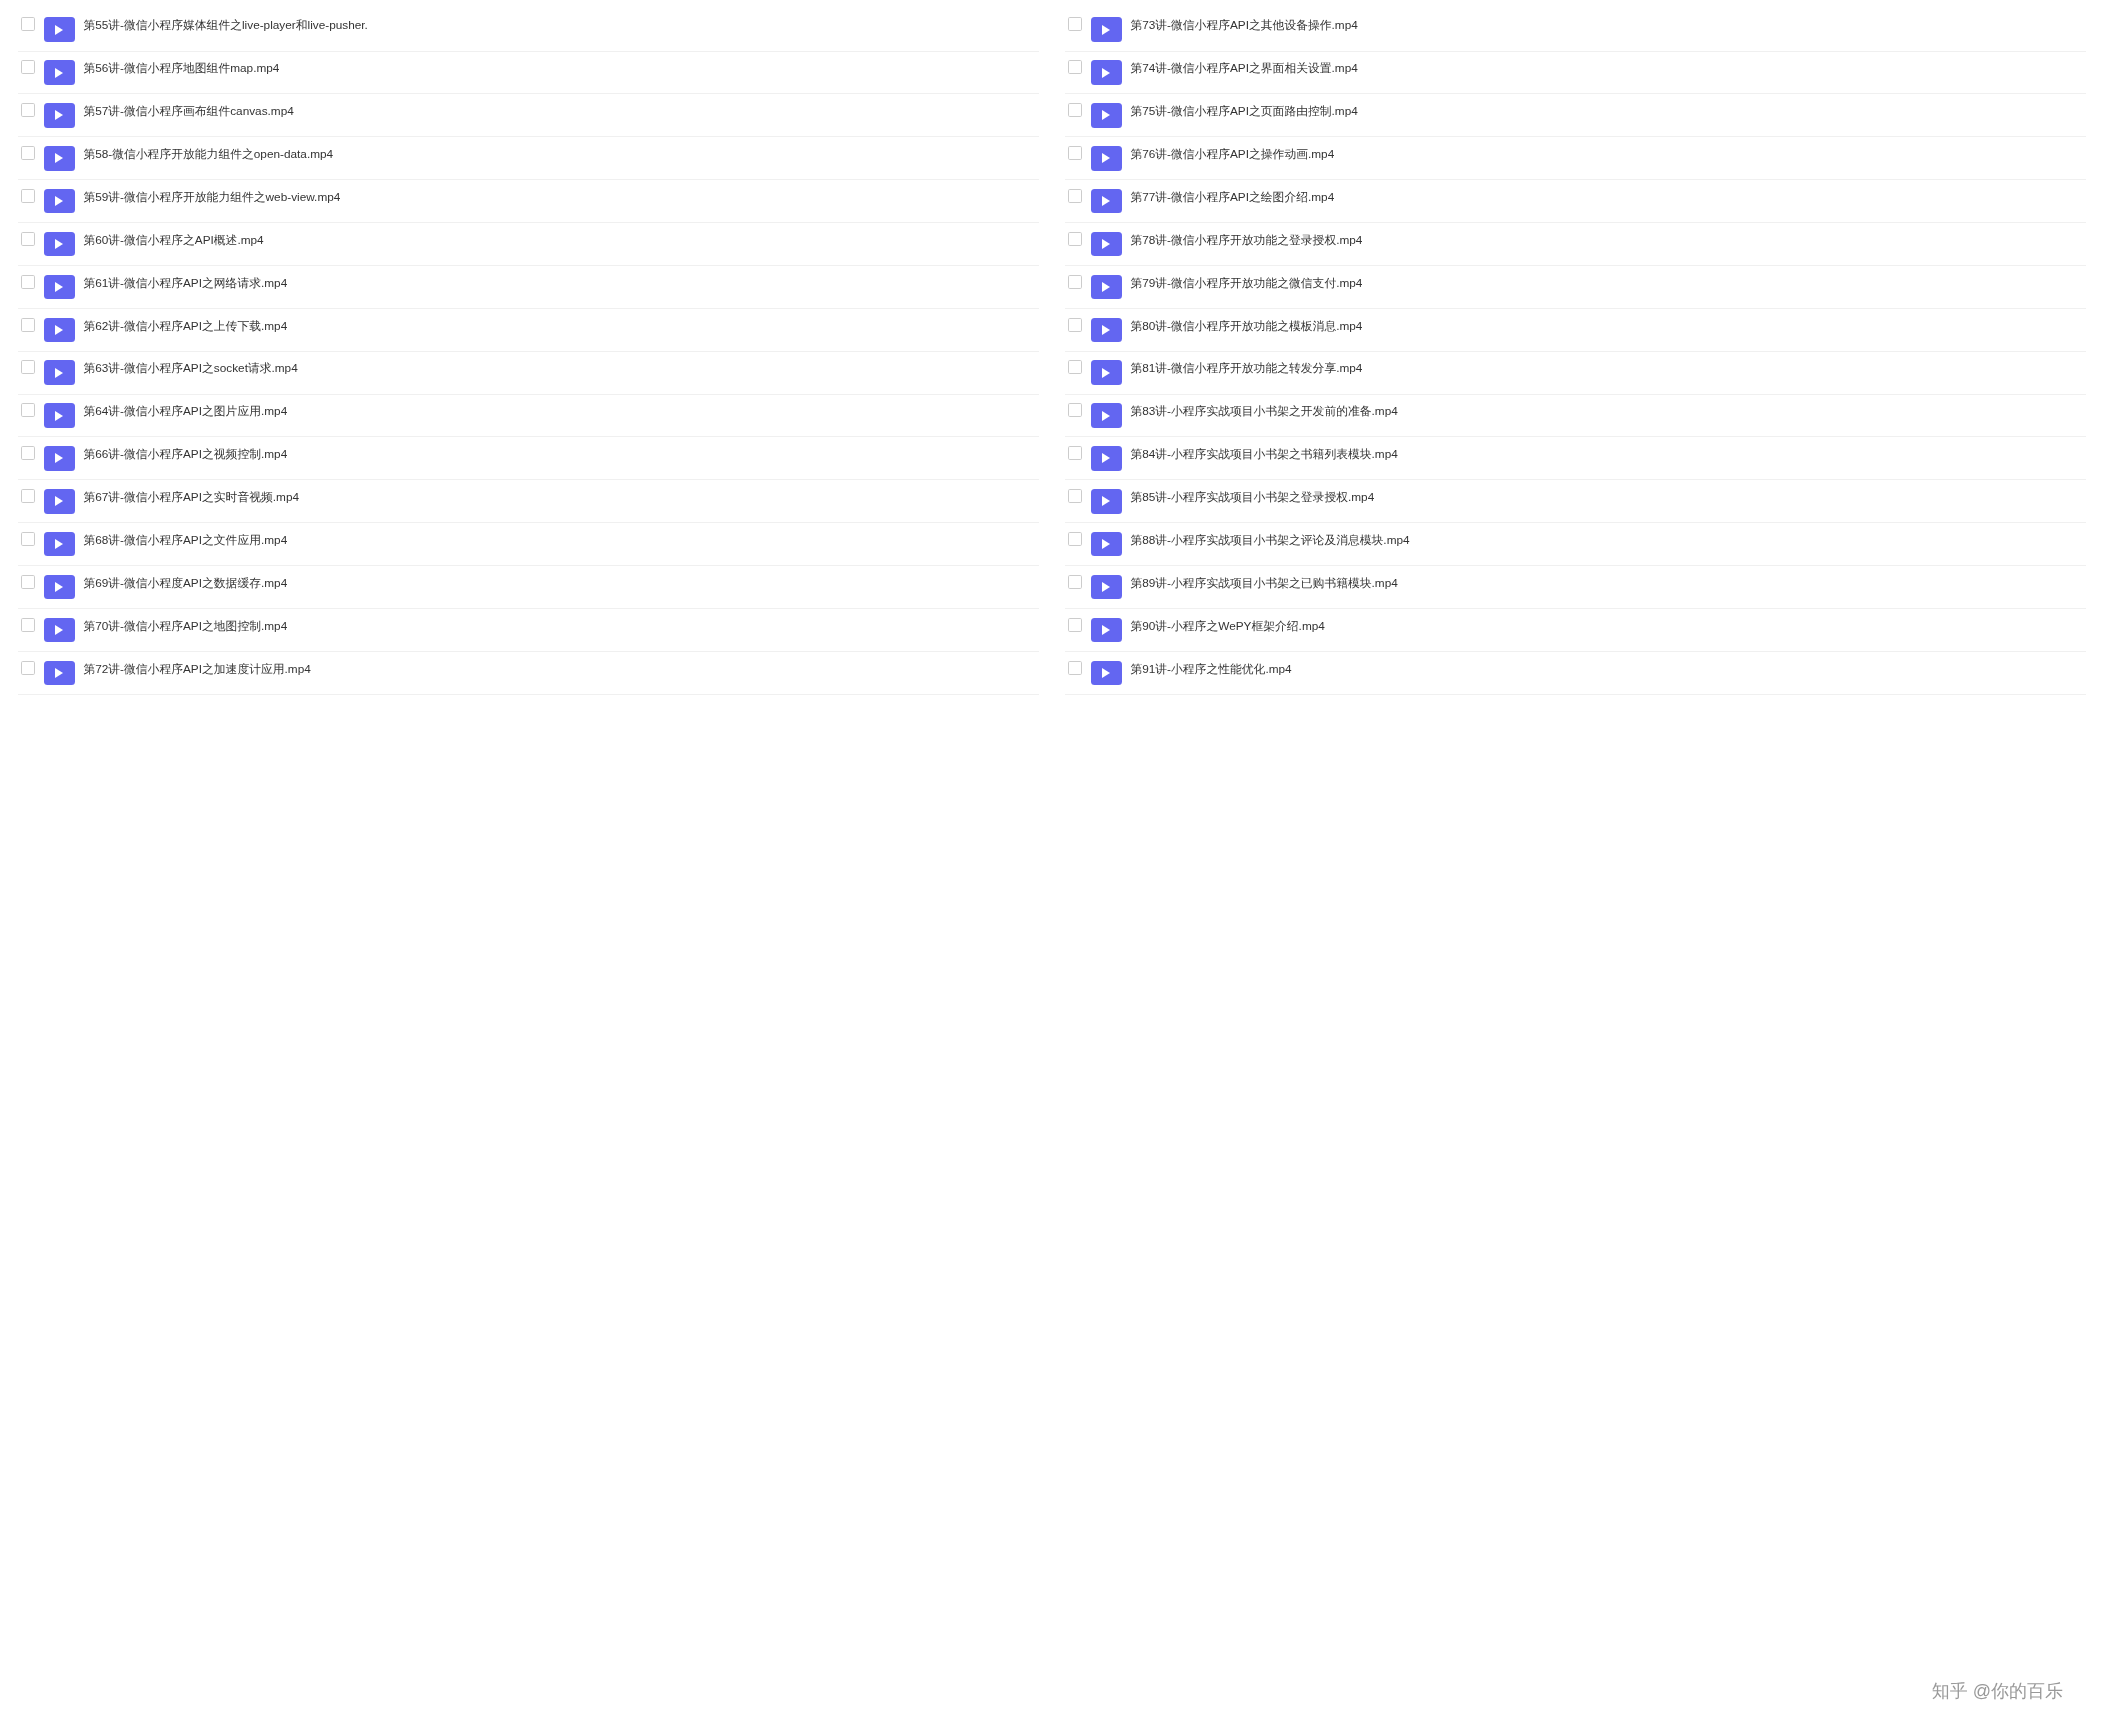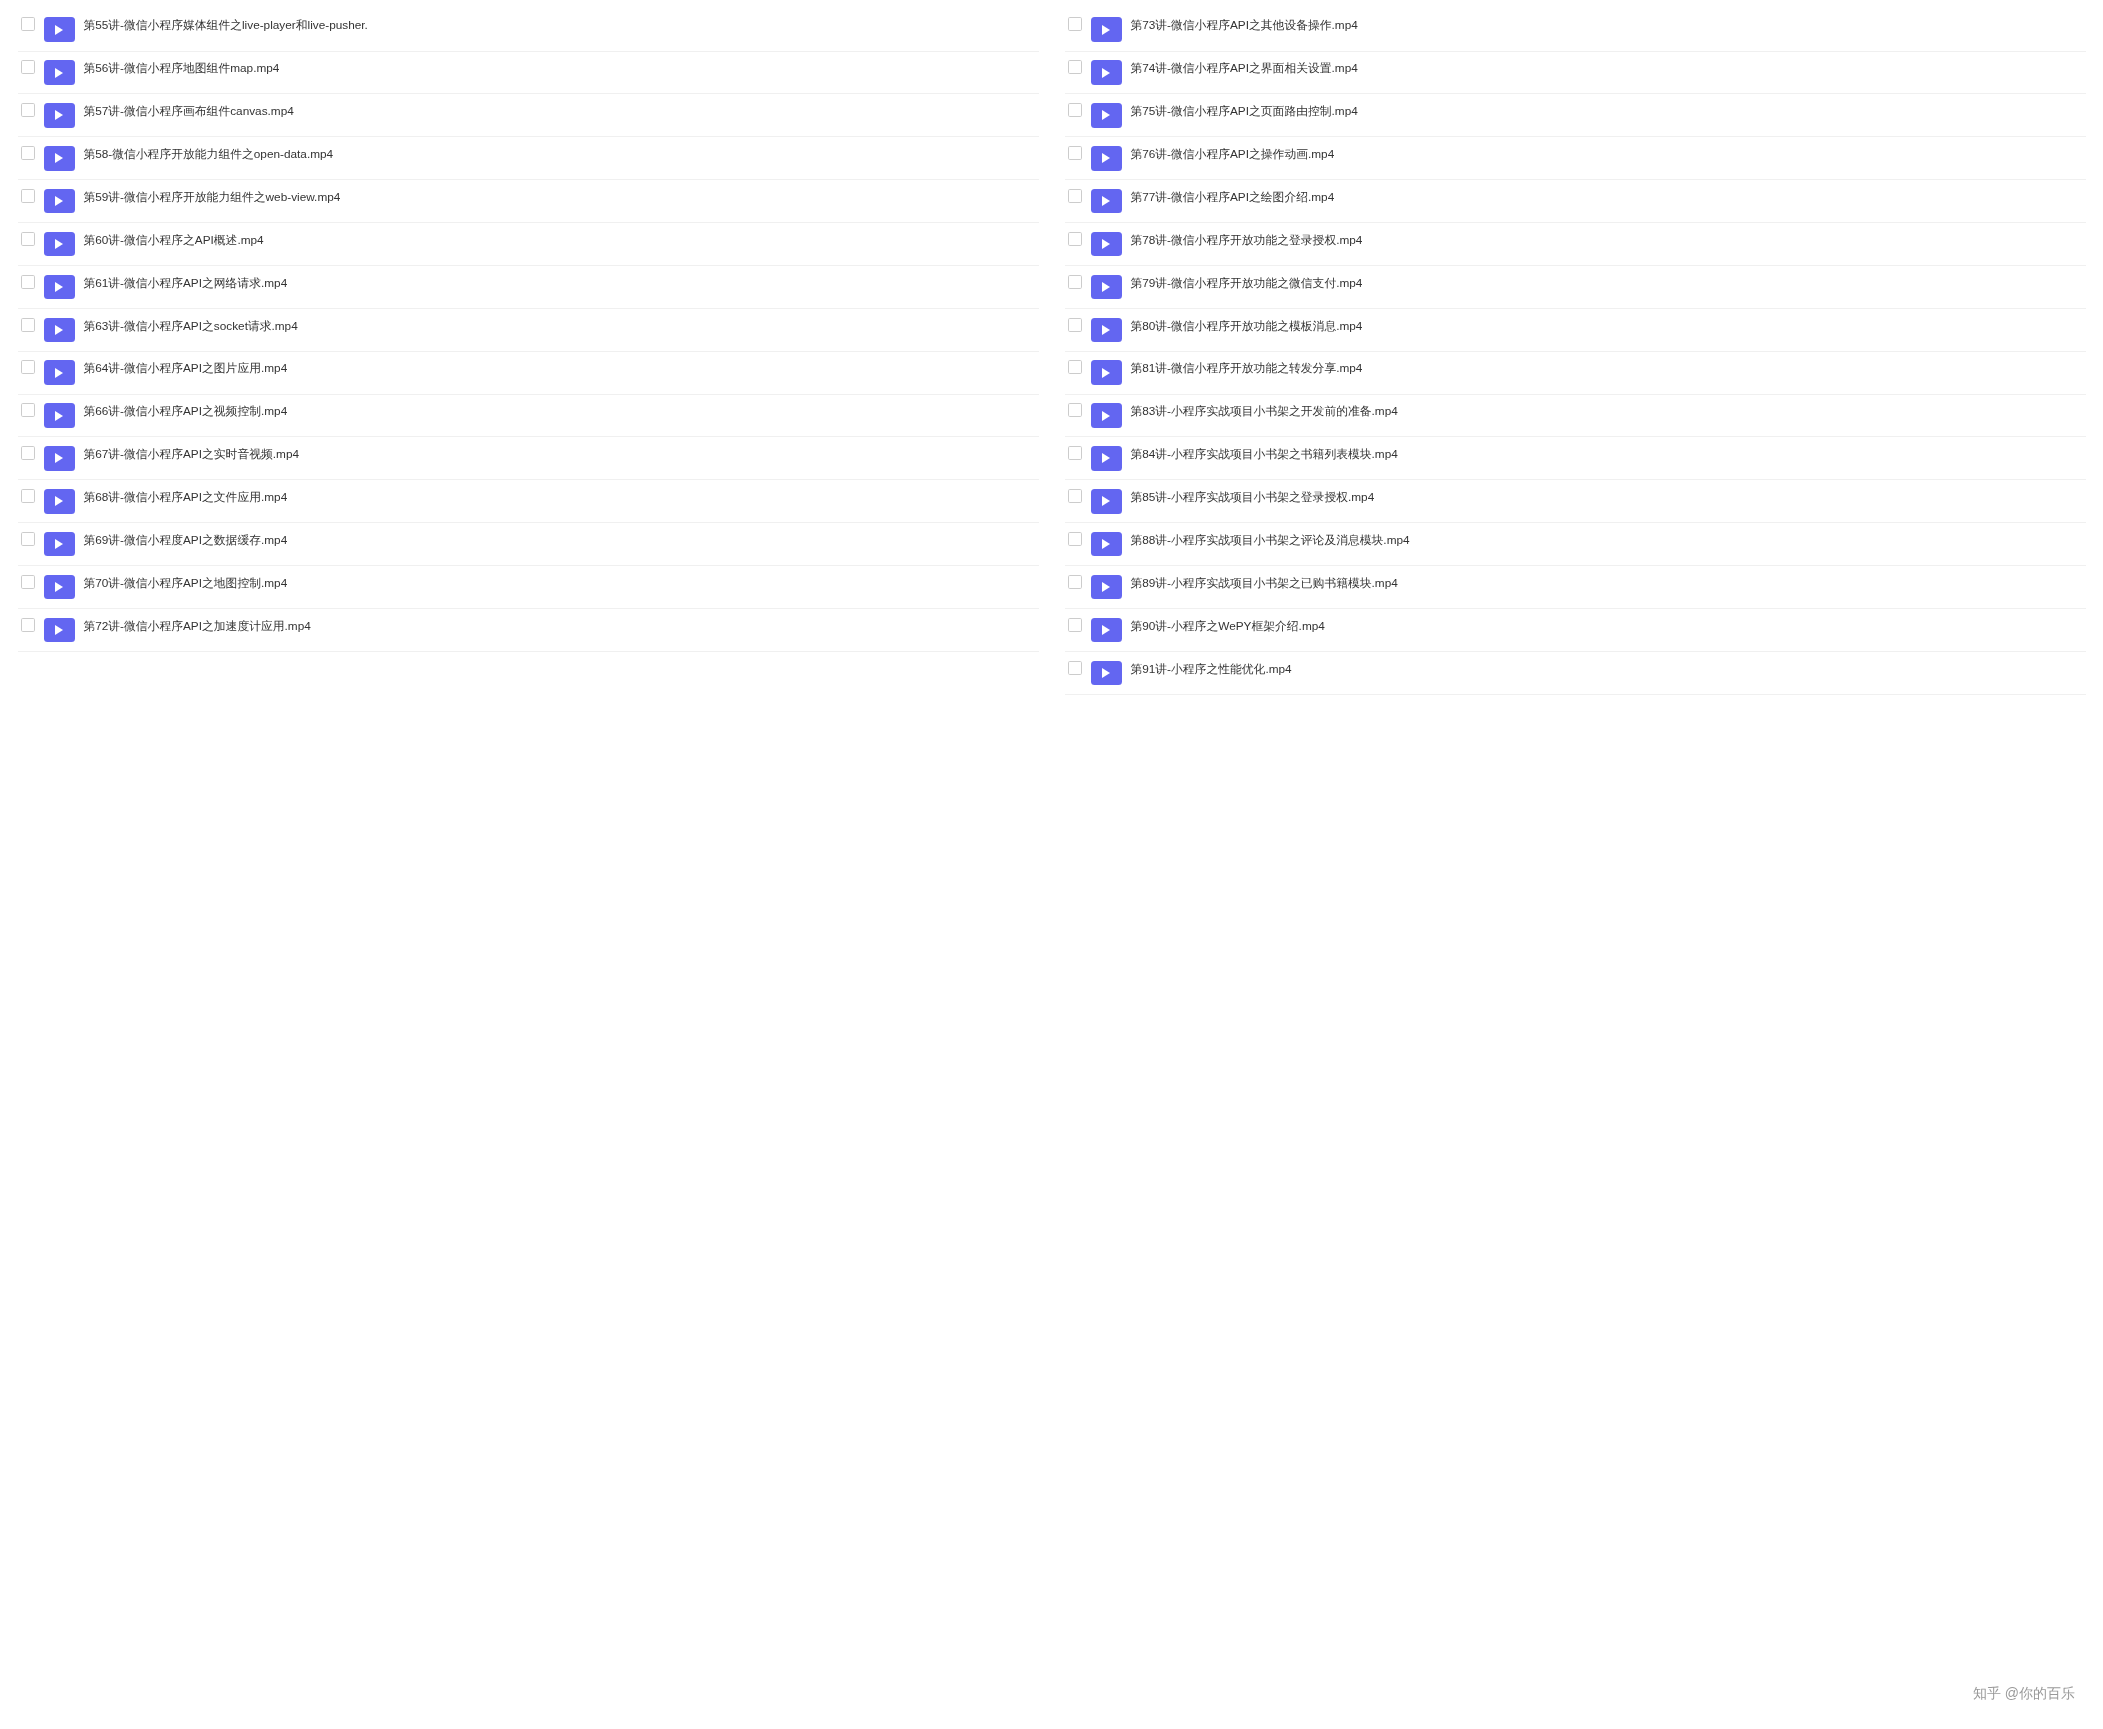--- a/index.html
+++ b/index.html
@@ -63,22 +63,22 @@
       border-left: 8.7px solid white;
     }
     .item-text {
       font-size: 11.8px;
       color: #333;
       line-height: 1.4;
     }
     .watermark {
       position: fixed;
       bottom: 26px;
-      right: 28px;
-      font-size: 14px;
+      right: 40px;
+      font-size: 18px;
       color: #999;
       font-weight: 500;
     }
   </style>
 </head>
 <body>
 
 <div class="container">
 <div class="column">
       <div class="list-item">
@@ -108,20 +108,25 @@
       </div>
       <div class="list-item">
         <div class="checkbox"></div>
         <div class="video-icon"></div>
         <span class="item-text">第60讲-微信小程序之API概述.mp4</span>
       </div>
       <div class="list-item">
         <div class="checkbox"></div>
         <div class="video-icon"></div>
         <span class="item-text">第61讲-微信小程序API之网络请求.mp4</span>
+      </div>
+      <div class="list-item">
+        <div class="checkbox"></div>
+        <div class="video-icon"></div>
+        <span class="item-text">第62讲-微信小程序API之上传下载.mp4</span>
       </div>
       <div class="list-item">
         <div class="checkbox"></div>
         <div class="video-icon"></div>
         <span class="item-text">第63讲-微信小程序API之socket请求.mp4</span>
       </div>
       <div class="list-item">
         <div class="checkbox"></div>
         <div class="video-icon"></div>
         <span class="item-text">第64讲-微信小程序API之图片应用.mp4</span>

